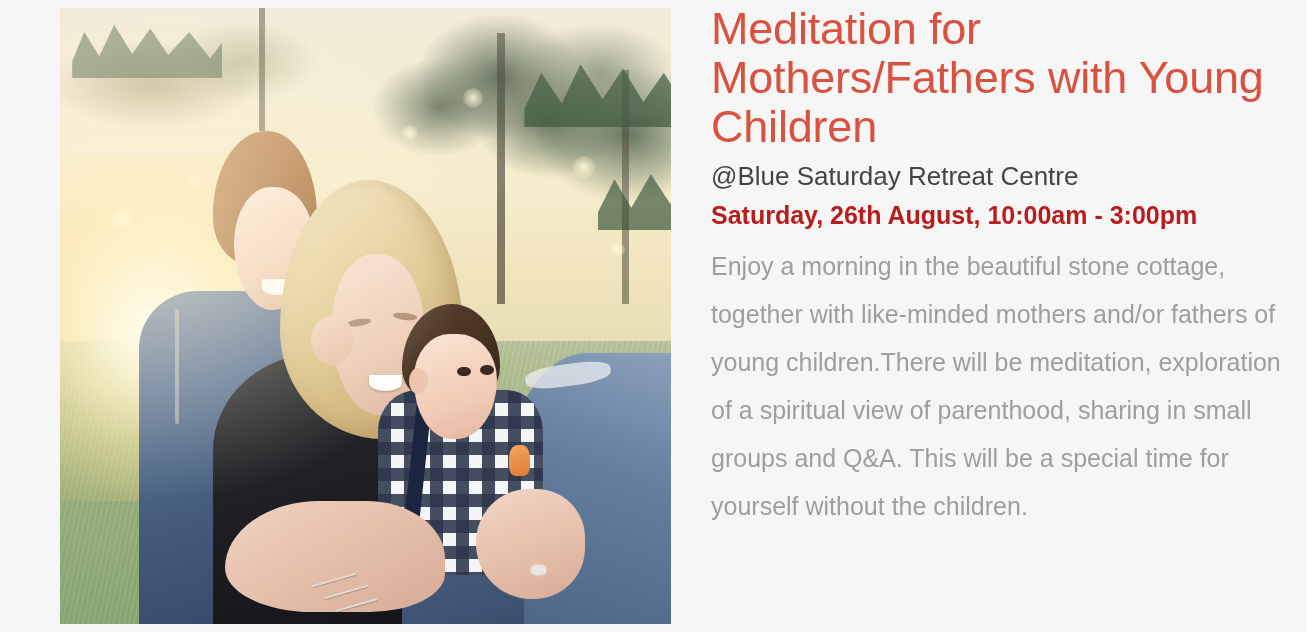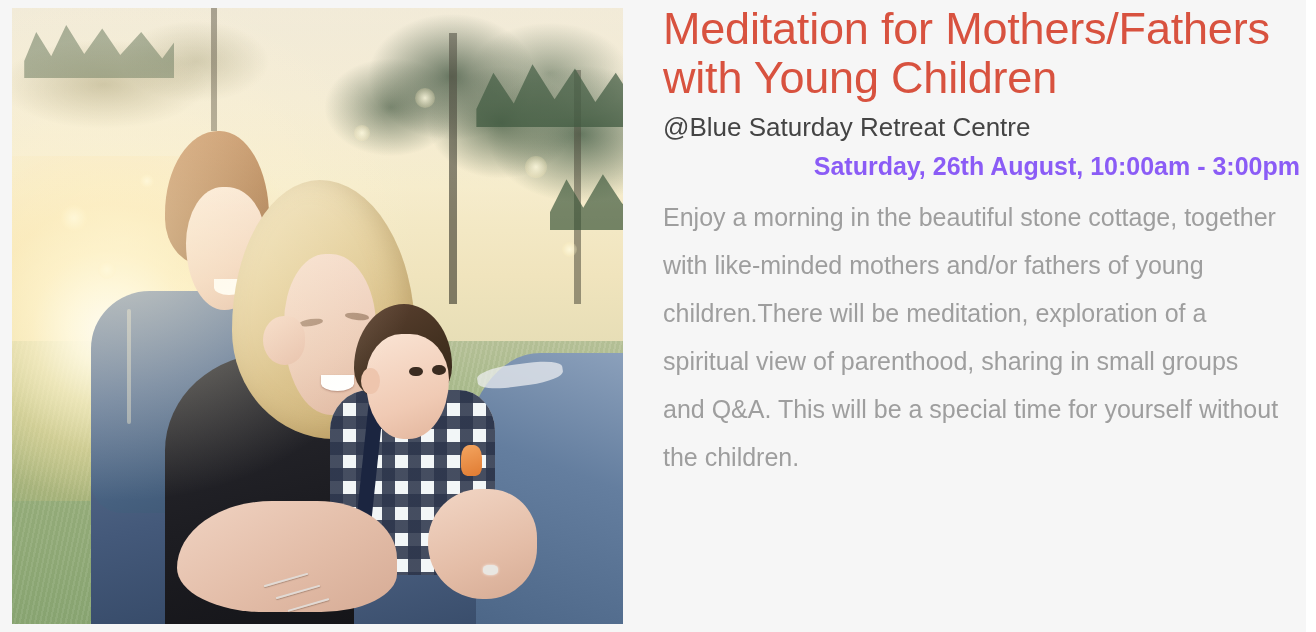--- a/index.html
+++ b/index.html
@@ -16,20 +16,21 @@
   }
 
   .promo-card {
     position: relative;
     width: 1316px;
     height: 632px;
     background: #f6f6f6;
     display: flex;
     align-items: flex-start;
     box-sizing: border-box;
+    padding-left: 48px;
   }
 
   
   .right-gutter {
     position: absolute;
     top: 0;
     right: 0;
     width: 10px;
     height: 632px;
     background: #ffffff;
@@ -487,22 +488,21 @@
     line-height: 30px;
     font-weight: 400;
     color: #444444;
   }
 
   .event-datetime {
     margin: 10px 0 0 0;
     font-size: 25px;
     line-height: 29px;
     font-weight: 700;
-    color: #8b5cf6;
-    text-align: right;
+    color: #b91c1c;
   }
 
   .event-description {
     margin: 12px 0 0 0;
     font-size: 25px;
     line-height: 48px;
     font-weight: 400;
     color: #9e9e9e;
     max-width: 620px;
   }

